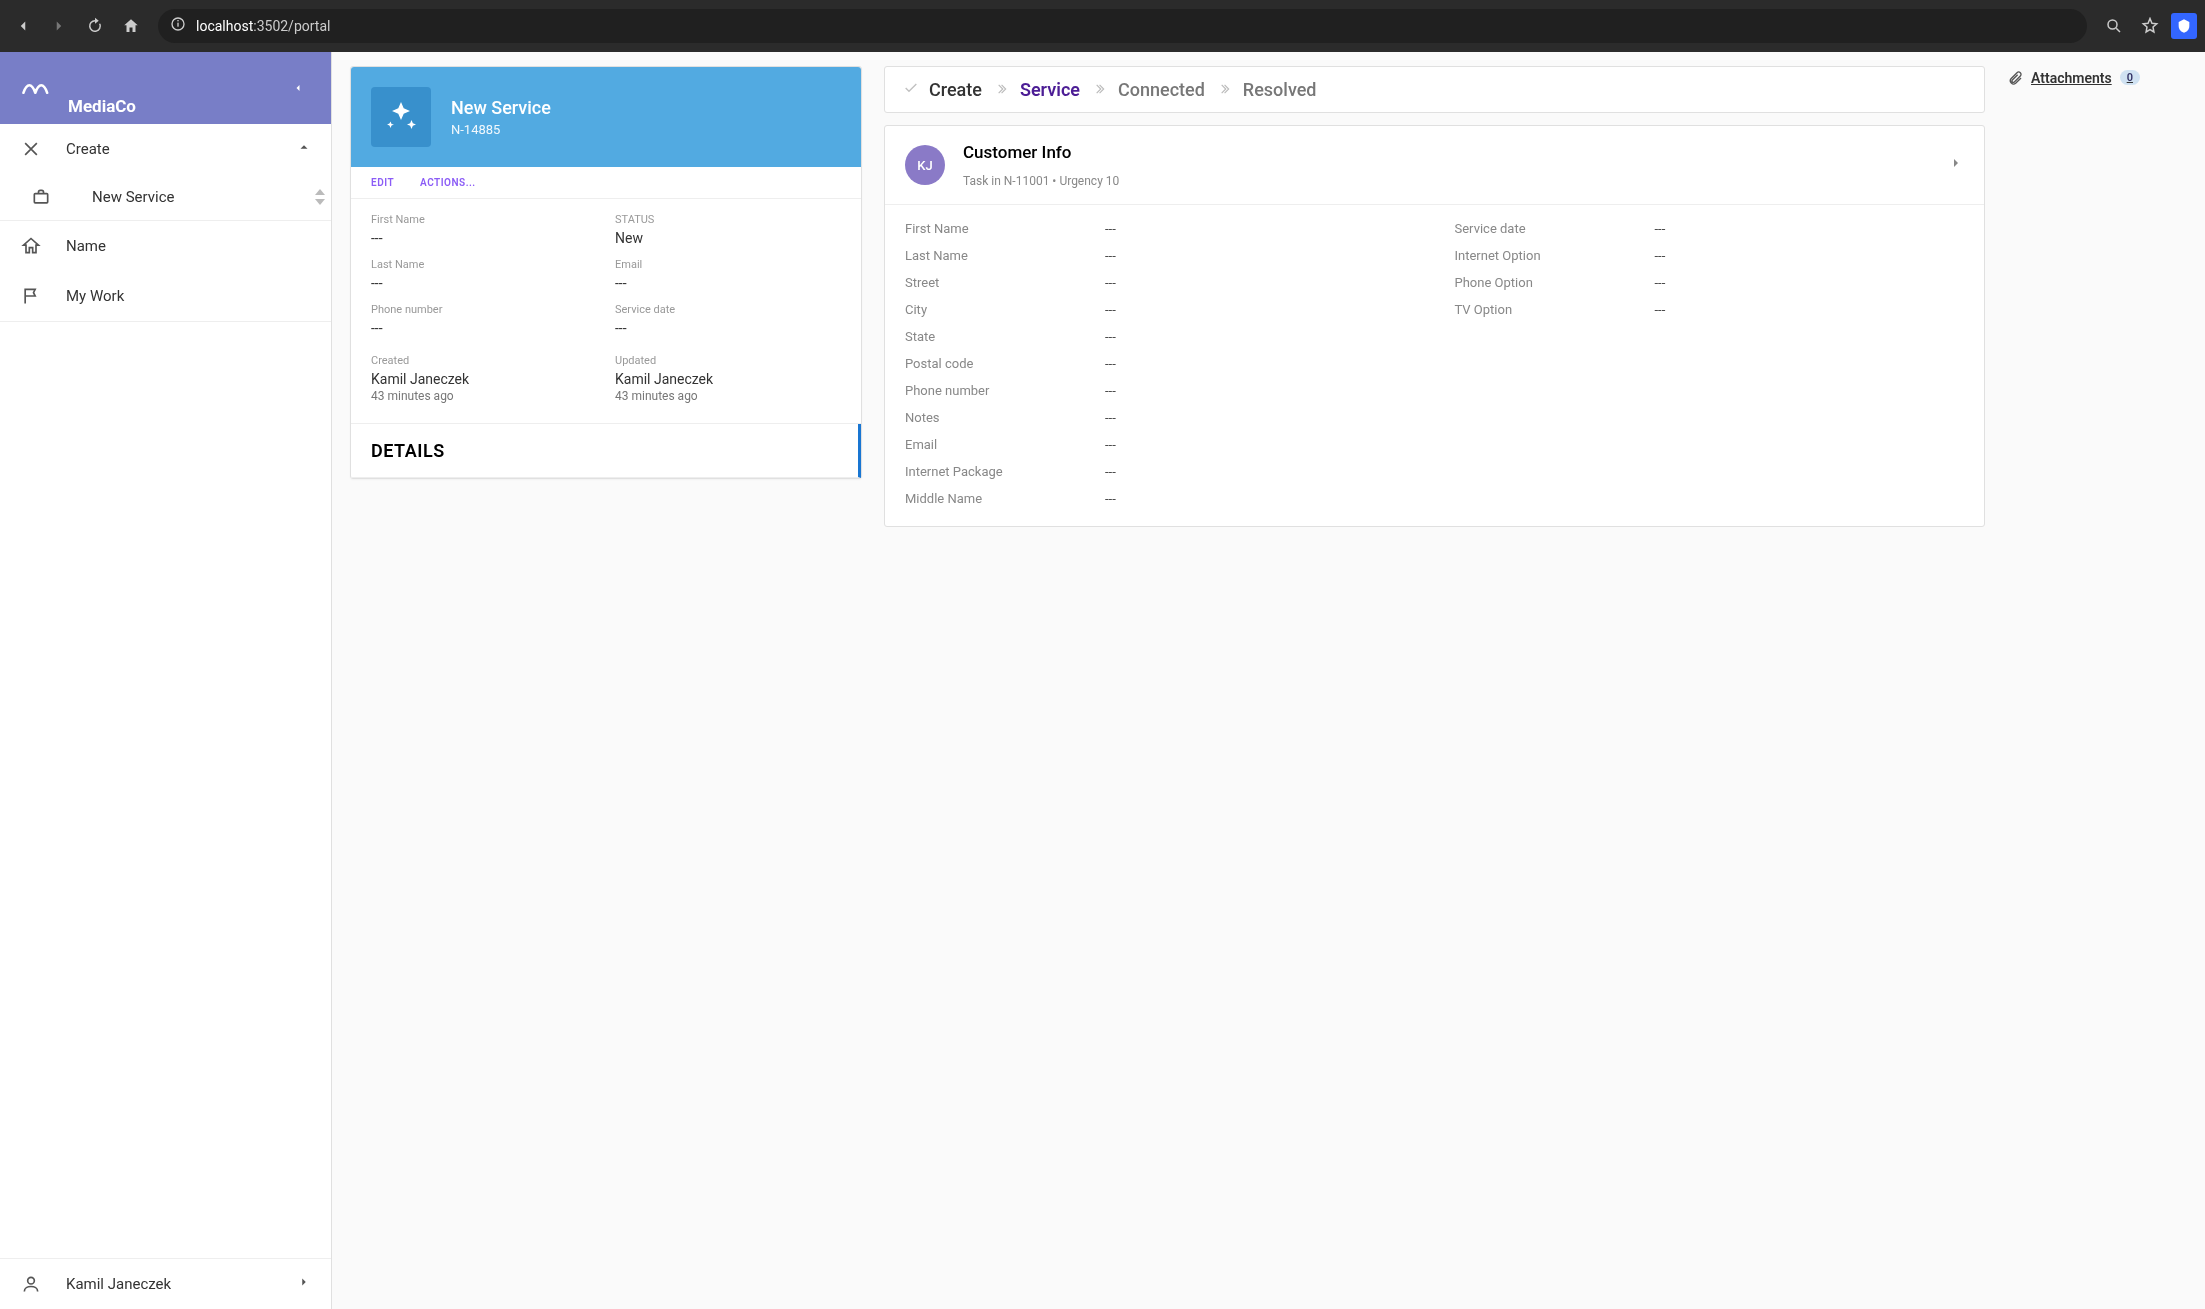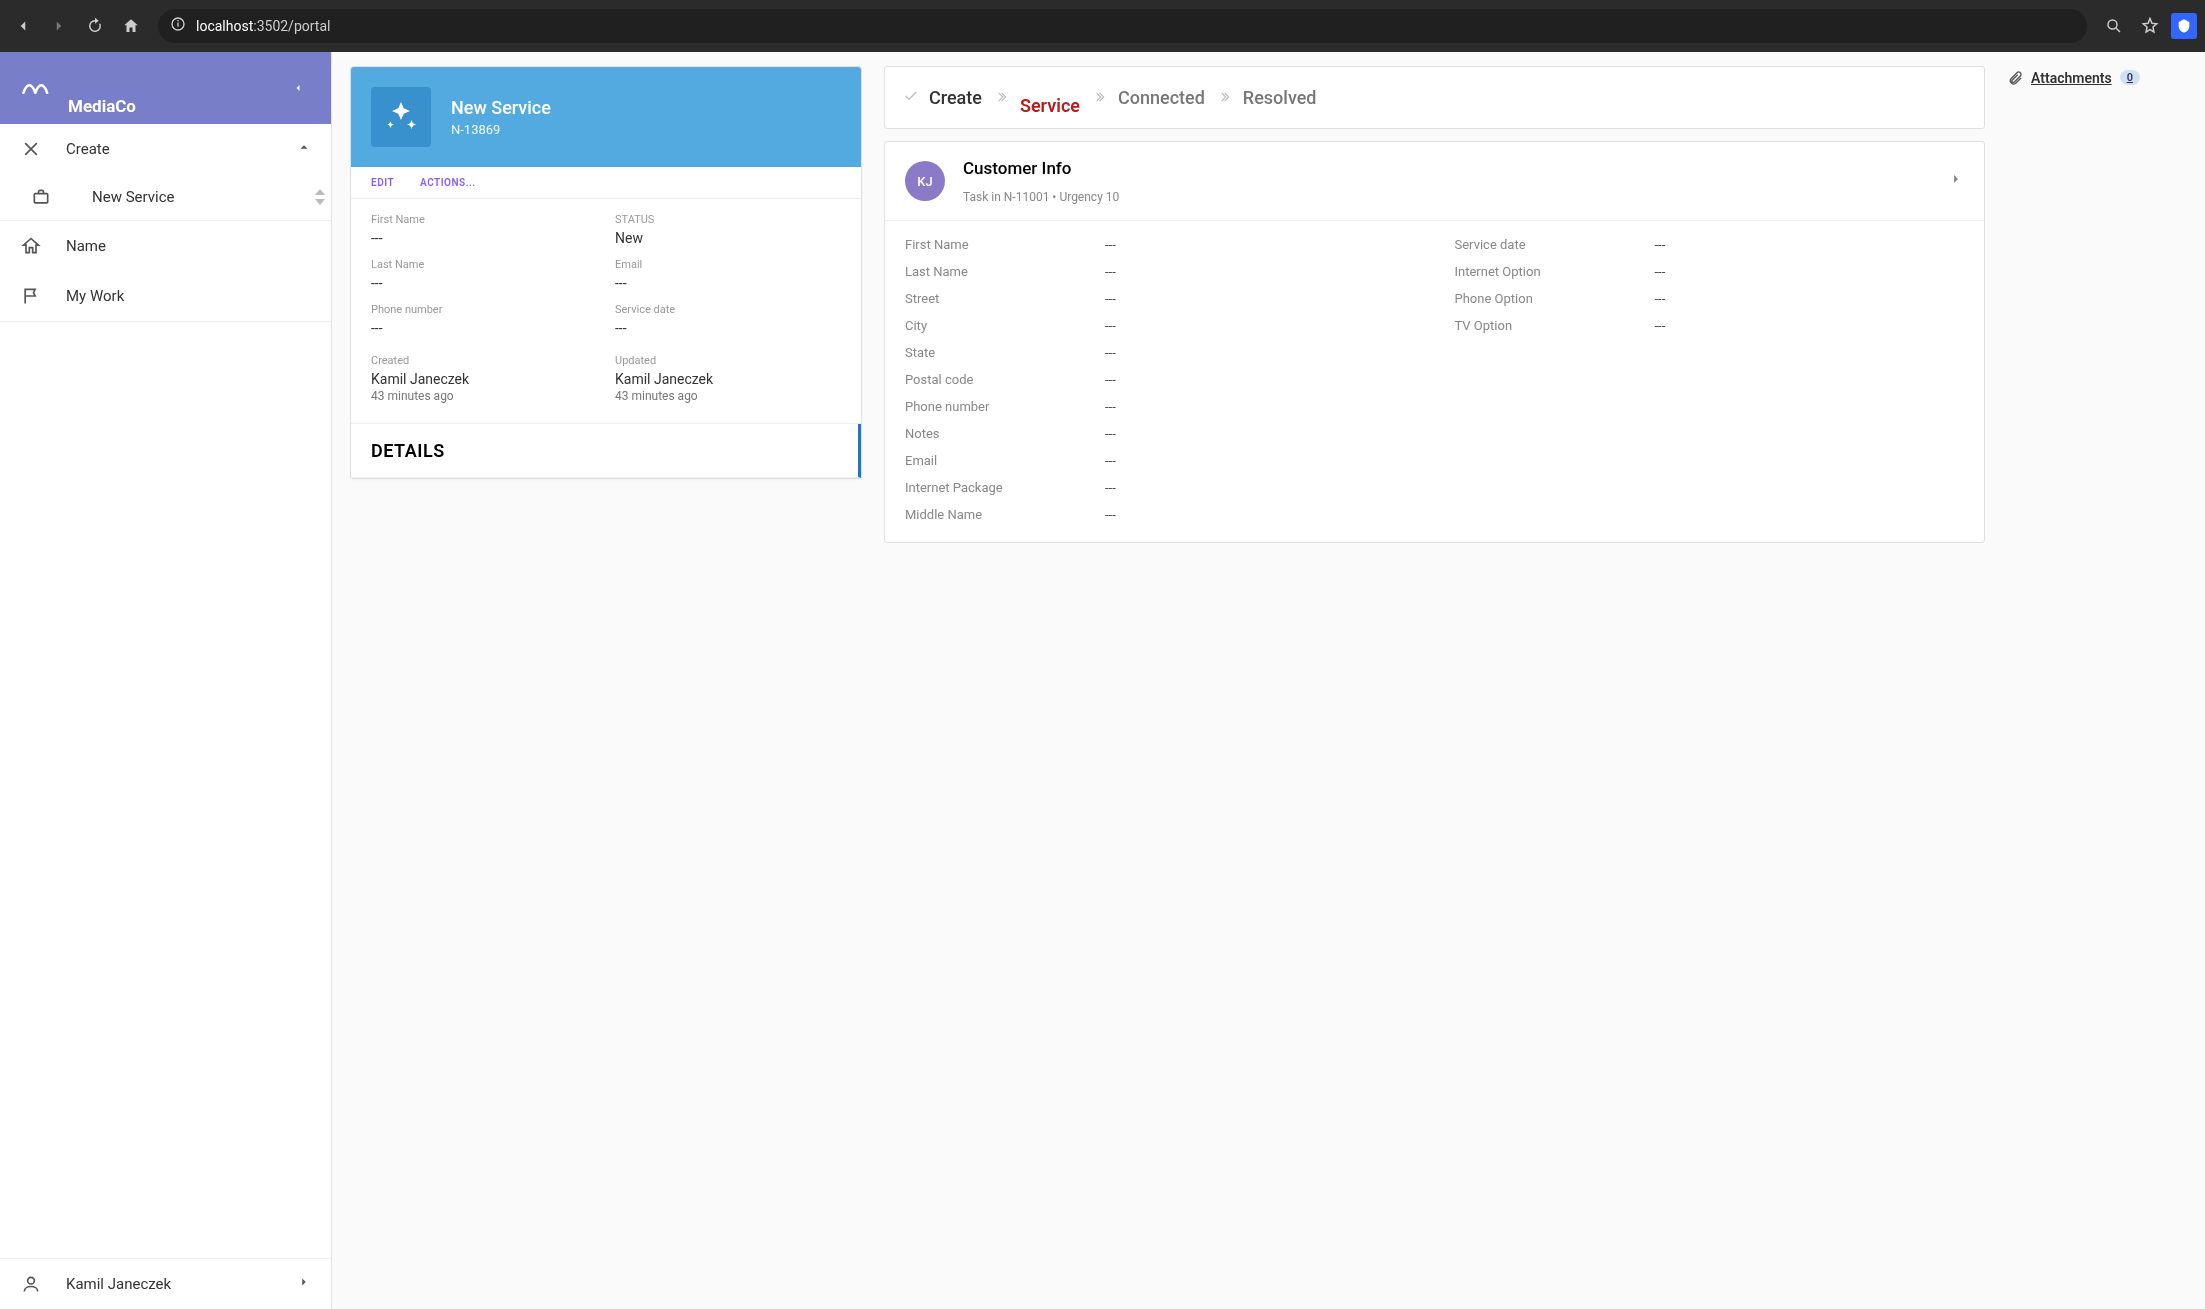--- a/index.html
+++ b/index.html
@@ -67,21 +67,21 @@
   .case-tab.active { border-right:3px solid #1976d2; }
   
   
   .content { flex:1; display:flex; flex-direction:column; gap:12px; }
   
   .stage-bar { background:#fff; border:1px solid #e0e0e0; border-radius:3px; padding:12px 18px; display:flex; align-items:center; gap:12px; font-size:18px; }
   .stage { display:flex; align-items:center; gap:10px; }
   .stage .chk svg { width:16px; height:16px; fill:#c0c0c0; }
   .stage-label { color:#777; font-weight:500; }
   .stage-label.done { color:#333; }
-  .stage-label.current { color:#b91c1c; font-weight:600;margin-top:16px; }
+  .stage-label.current { color:#4c1d95; font-weight:600; }
   .stage-sep svg { width:14px; height:14px; fill:#bbb; }
   
   .task-card { background:#fff; border:1px solid #e0e0e0; border-radius:3px; }
   .task-head { display:flex; align-items:center; padding:16px 20px; gap:18px; border-bottom:1px solid #eee; }
   .avatar { width:40px; height:40px; border-radius:50%; background:#8a7ac7; color:#fff; display:flex; align-items:center; justify-content:center; font-size:13px; font-weight:500; }
   .task-title { font-size:17px; font-weight:500; }
   .task-sub { font-size:12px; color:#888; margin-top:12px; }
   .task-head-right { margin-left:auto; cursor:pointer; }
   .task-head-right svg { width:16px; height:16px; fill:#888; }
   
@@ -237,21 +237,21 @@
 
     <div class="case-card">
       <div class="case-head">
         <div class="case-icon">
           <svg viewBox="0 0 24 24">
               <path d="M12 2l1.8 4.2L18 8l-4.2 1.8L12 14l-1.8-4.2L6 8l4.2-1.8zM19 14l.9 2.1L22 17l-2.1.9L19 20l-.9-2.1L16 17l2.1-.9zM5 15l.7 1.6L7.3 17 5.7 17.7 5 19.3 4.3 17.7 2.7 17l1.6-.7z"></path>
             </svg>
         </div>
         <div>
           <div class="case-title">New Service</div>
-          <div class="case-sub">N-13869</div>
+          <div class="case-sub">N-14885</div>
         </div>
       </div>
       <div class="case-actions">
         <span class="case-action">EDIT</span>
         <span class="case-action">ACTIONS...</span>
       </div>
       <div class="case-details">
         <div class="case-details-grid" id="case-details-grid">
             <div class="detail-block">
               <div class="lbl">First Name</div>

